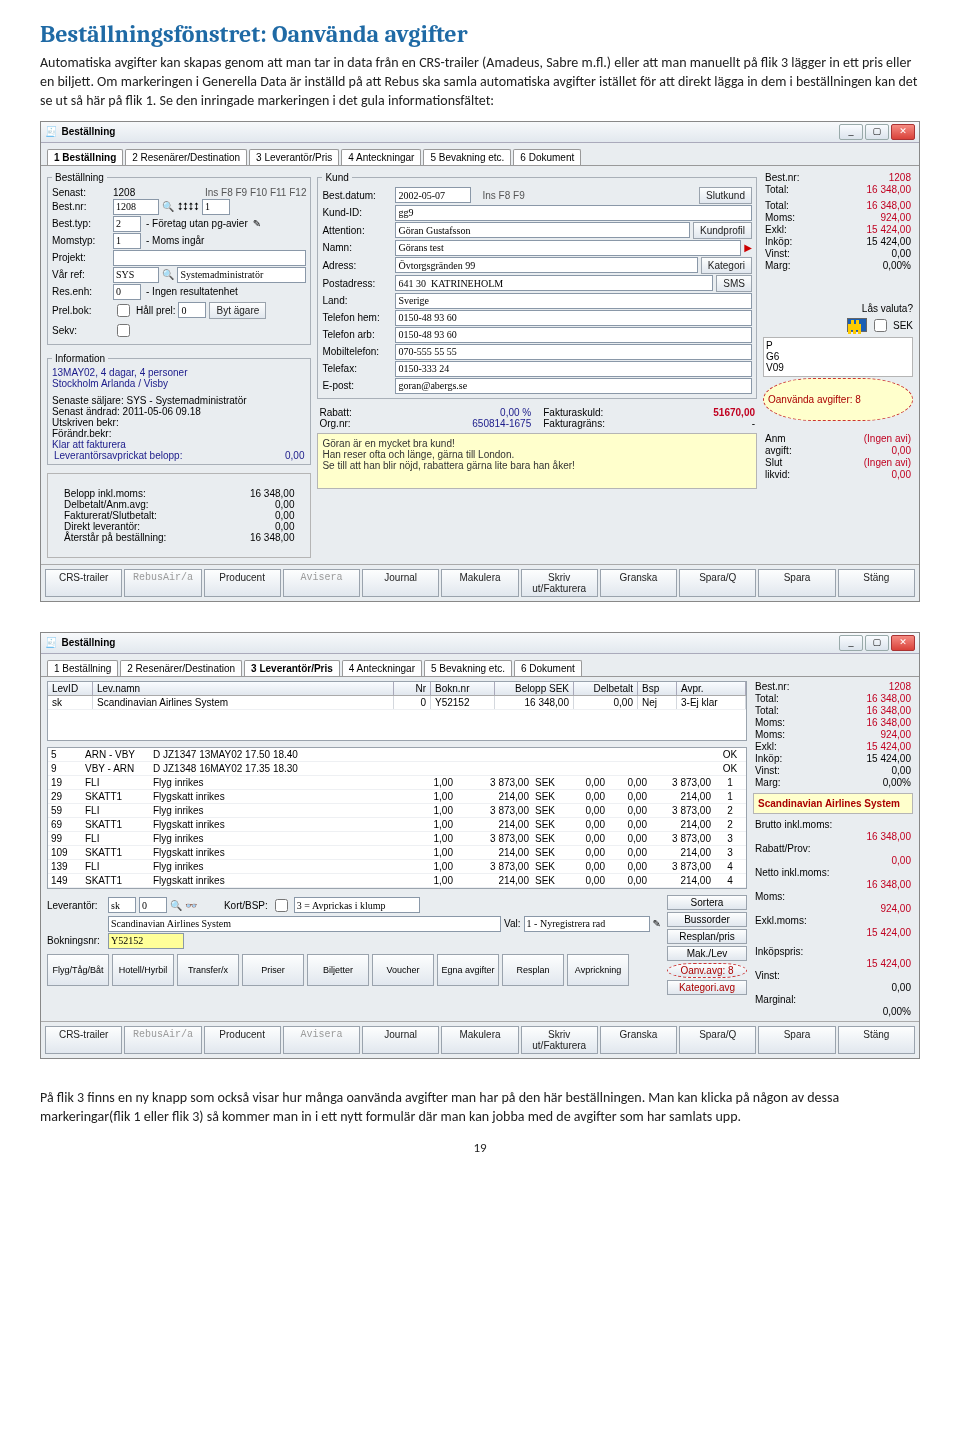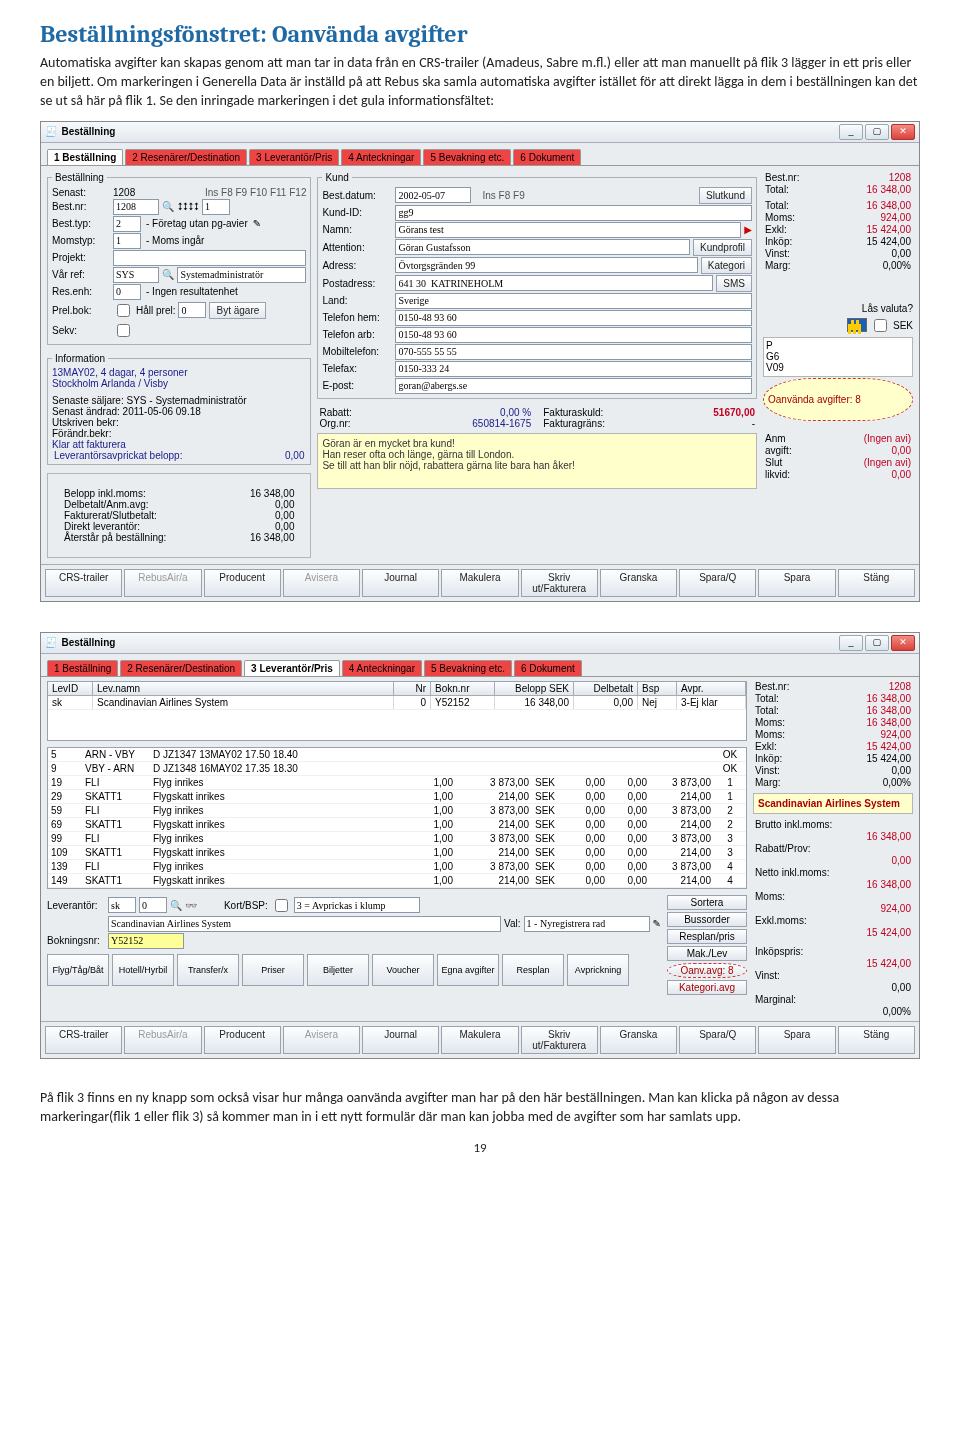--- a/index.html
+++ b/index.html
@@ -45,21 +45,21 @@
     text-align: center; font-size: 9px; line-height: 12px;
     border-radius: 2px;
   }
   .winbtn.close { background: linear-gradient(#f58b82,#d9423a); color: #fff; border-color: #a33; }
   .tabs {
     display: flex; gap: 2px; padding: 6px 6px 0 6px; border-bottom: 1px solid #999;
     background: #e9edf0;
   }
   .tab {
     border: 1px solid #999; border-bottom: none; padding: 2px 6px;
-    background: #ef4444; border-radius: 2px 2px 0 0;
+    background: #ffffff; border-radius: 2px 2px 0 0;
   }
   .tab.active { background: #fff; font-weight: bold; }
   .body1 {
     display: flex; gap: 6px; padding: 6px;
   }
   fieldset { border: 1px solid #a9b0b8; margin: 0 0 4px 0; padding: 3px 4px; }
   legend { font-size: 10px; padding: 0 3px; }
   .row { display: flex; align-items: center; gap: 3px; margin: 1px 0; white-space: nowrap; }
   .lbl { width: 58px; overflow: hidden; text-overflow: ellipsis; }
   .lbl.w70 { width: 70px; }
@@ -79,21 +79,21 @@
     background: #ffffcc; color: #333; height: 46px;
   }
   .kv { display: flex; justify-content: space-between; padding: 0 2px; }
   .btnrow {
     display: flex; gap: 2px; border-top: 1px solid #aaa; padding: 4px; background: #e9edf0;
   }
   .btn {
     border: 1px solid #9aa3ad; background: linear-gradient(#fdfefe,#e1e7ee);
     padding: 2px 6px; flex: 1 1 0; text-align: center; font-size: 10px; color: #222;
   }
-  .btn.disabled { color: #9a9a9a; }
+  .btn.disabled { color: #9a9a9a; font-family: Liberation Mono, monospace; }
   .table {
     border: 1px solid #9aa3ad; background: #fff; font-size: 10px;
   }
   .thead, .trow { display: flex; }
   .thead { background: linear-gradient(#fafcff,#e1e7ee); border-bottom: 1px solid #aaa; }
   .th, .td { padding: 1px 4px; border-right: 1px solid #d4d8de; overflow: hidden; text-overflow: ellipsis; white-space: nowrap; }
   .thead .th { border-right-color: #aab; font-weight: normal; }
   .trow { border-bottom: 1px solid #eef0f3; }
   .c-lev{flex:0 0 36px}.c-levn{flex:1 1 150px}.c-nr{flex:0 0 28px;text-align:right}
   .c-bok{flex:0 0 55px}.c-bel{flex:0 0 70px;text-align:right}.c-del{flex:0 0 55px;text-align:right}
@@ -258,28 +258,28 @@
             <span class="lbl w70">Best.datum:</span>
           <input class="inp" style="flex: 0 0 70px;" value="2002-05-07">
           <span style="color:#555;margin-left:8px">Ins    F8    F9</span>
           <button class="btn" style="flex:0 0 auto;margin-left:auto">Slutkund</button>
           </div>
         <div class="row">
             <span class="lbl w70">Kund-ID:</span>
             <input class="inp" value="gg9" style="">
           </div>
         <div class="row">
+            <span class="lbl w70">Attention:</span>
+            <input class="inp" value="Göran Gustafsson" style="">
+          <button class="btn" style="flex:0 0 auto">Kundprofil</button>
+          </div>
+        <div class="row">
             <span class="lbl w70">Namn:</span>
             <input class="inp" value="Görans test" style="">
             <span style="color:#c00">▶</span>
-          </div>
-        <div class="row">
-            <span class="lbl w70">Attention:</span>
-            <input class="inp" value="Göran Gustafsson" style="">
-          <button class="btn" style="flex:0 0 auto">Kundprofil</button>
           </div>
         <div class="row">
             <span class="lbl w70">Adress:</span>
             <input class="inp" value="Övtorgsgränden 99" style="">
           <button class="btn" style="flex:0 0 auto">Kategori</button>
           </div>
         <div class="row">
             <span class="lbl w70">Postadress:</span>
             <input class="inp" value="641 30  KATRINEHOLM" style="">
           <button class="btn" style="flex:0 0 auto">SMS</button>

